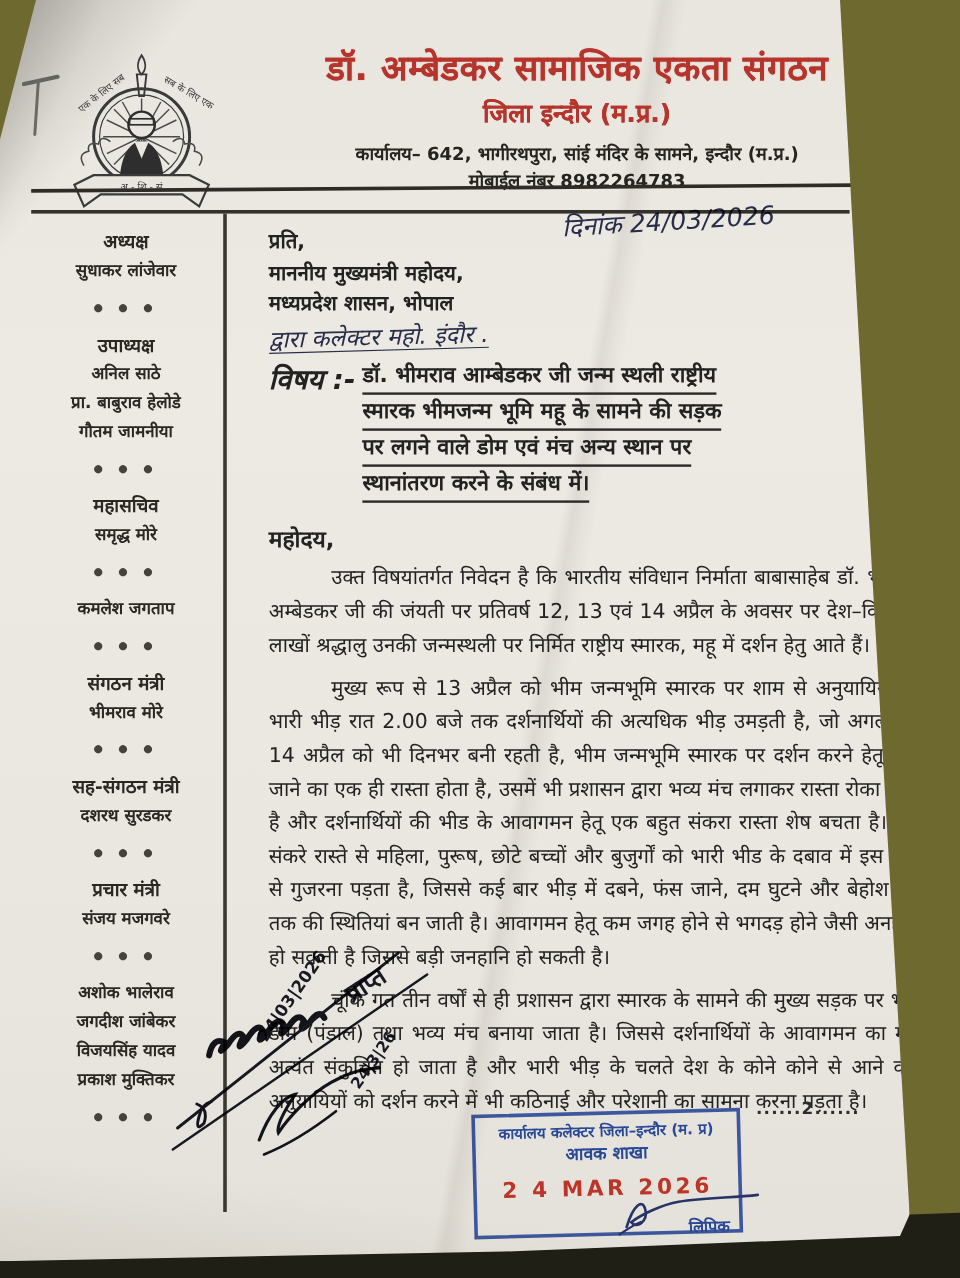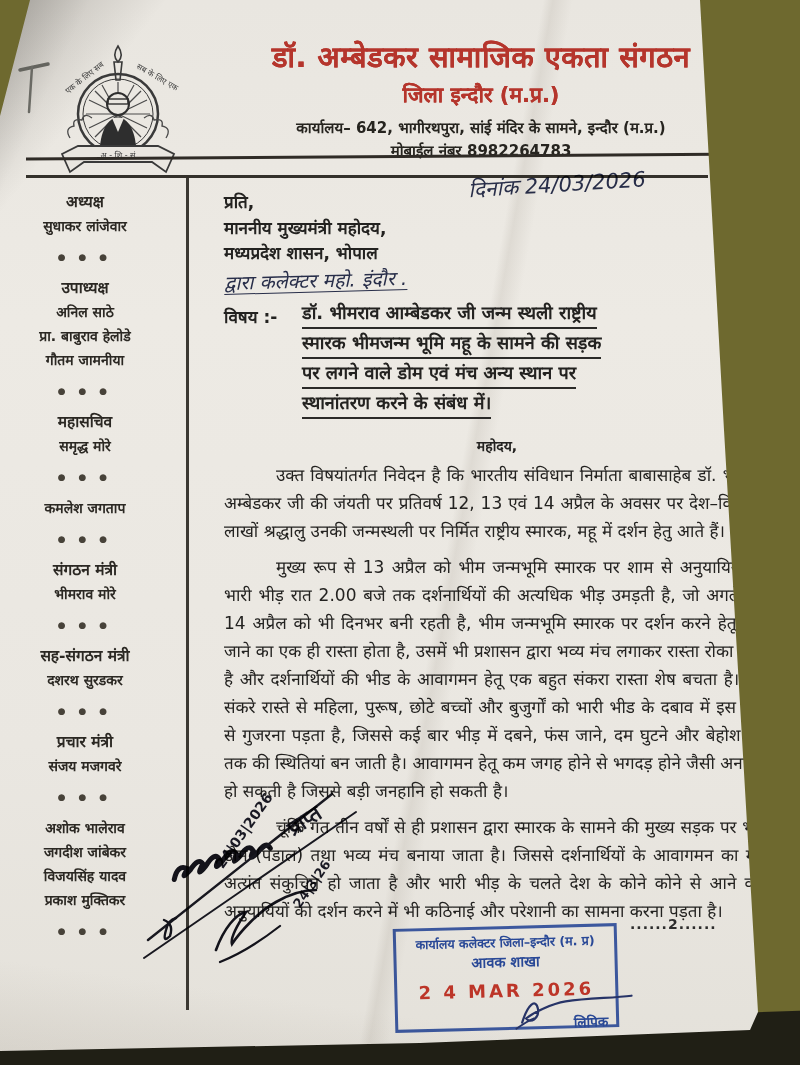--- a/index.html
+++ b/index.html
@@ -41,36 +41,36 @@
   
   .org-title-block{position:absolute;left:198px;top:36px;width:566px;text-align:center;}
   .org-name{font-size:29px;font-weight:700;color:#b5352c;letter-spacing:0.5px;text-shadow:0 0 0.6px #b5352c;}
   .org-district{font-size:21px;font-weight:700;color:#b5352c;margin-top:5px;text-shadow:0 0 0.5px #b5352c;}
   .org-office{font-size:15px;font-weight:600;color:#26241f;margin-top:9px;}
   .org-mobile{font-size:15px;font-weight:600;color:#26241f;margin-top:3px;}
   .rule-1{position:absolute;left:26px;top:155px;width:742px;height:3px;background:#2f2b26;transform:rotate(-0.4deg);}
   .rule-2{position:absolute;left:26px;top:175px;width:682px;height:2.5px;background:#34312b;}
   .v-divider{position:absolute;left:186px;top:178px;width:2.5px;height:832px;background:#3b3832;}
   
-  .sidebar{position:absolute;left:6px;top:190px;width:158px;text-align:center;color:#2b2823;}
+  .sidebar{position:absolute;left:26px;top:190px;width:158px;text-align:center;color:#2b2823;}
   .sb-title{font-size:15.5px;font-weight:700;line-height:24px;}
   .sb-name{font-size:14px;font-weight:700;line-height:24px;}
   .sb-dots{font-size:9px;letter-spacing:5px;color:#474239;margin:14px 0;}
   
   .main{position:absolute;left:224px;top:190px;width:546px;color:#232220;}
   .to-line{font-size:17px;font-weight:600;line-height:25.5px;}
   .hw{color:#2b3252;font-style:italic;mix-blend-mode:multiply;}
   .hw-date{position:absolute;left:468px;top:166px;width:300px;font-size:21px;font-weight:500;transform:rotate(-3.5deg);}
   .hw-via{font-size:19.5px;font-weight:500;transform:rotate(-1.6deg);transform-origin:left center;
           margin:2px 0 6px 0;text-decoration:underline;text-underline-offset:4px;}
   .subject-row{display:flex;margin-top:4px;}
-  .subject-label{flex:0 0 78px;font-size:17px;font-weight:700;line-height:30px;}
+  .subject-label{flex:0 0 78px;font-size:23px;font-weight:700;line-height:30px;font-style:italic;}
   .subject-line{font-size:18px;font-weight:700;line-height:22px;padding-bottom:3px;margin-bottom:3px;
                 border-bottom:2px solid #2b2a28;width:max-content;max-width:460px;}
-  .salutation{font-size:14px;font-weight:600;margin:14px 0 6px 0;text-align:center;}
+  .salutation{font-size:19px;font-weight:600;margin:14px 0 6px 0;}
   .para{font-size:17px;font-weight:500;line-height:28px;text-align:justify;text-indent:52px;margin:0 0 8px 0;}
   .page-marker{position:absolute;left:630px;top:916px;font-size:14px;font-weight:600;color:#2c2c2c;letter-spacing:1px;}
   
   .stamp{
     position:absolute;left:394px;top:926px;width:206px;padding:6px 6px 26px 6px;
     border:3px solid rgba(45,81,174,0.9);color:#2d51ae;text-align:center;
     transform:rotate(-1.5deg);mix-blend-mode:multiply;overflow:visible;
   }
   .stamp-l1{font-size:12.5px;font-weight:700;line-height:16px;}
   .stamp-l2{font-size:14.5px;font-weight:700;line-height:19px;margin-top:2px;}

